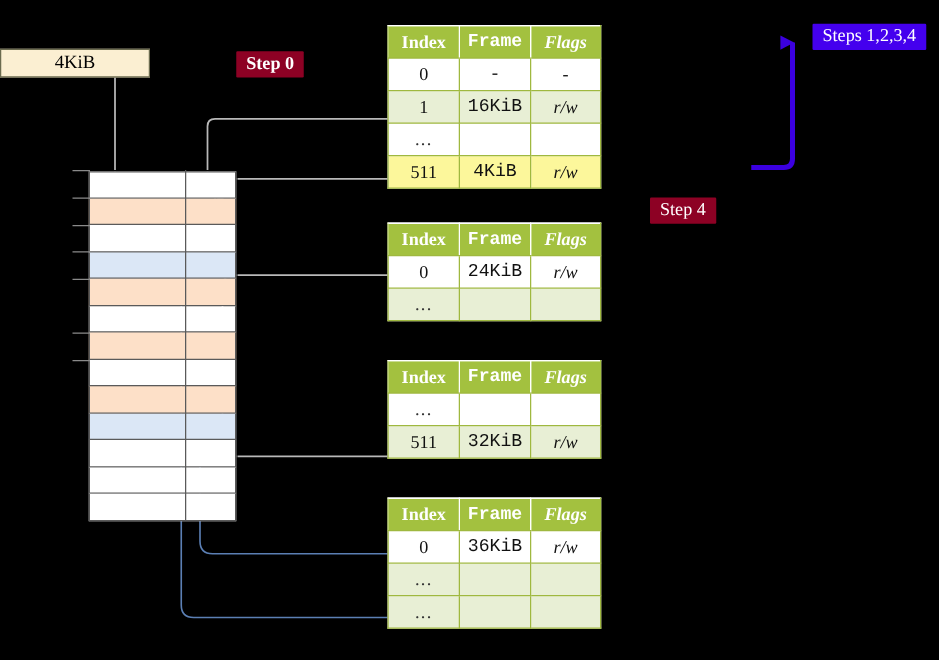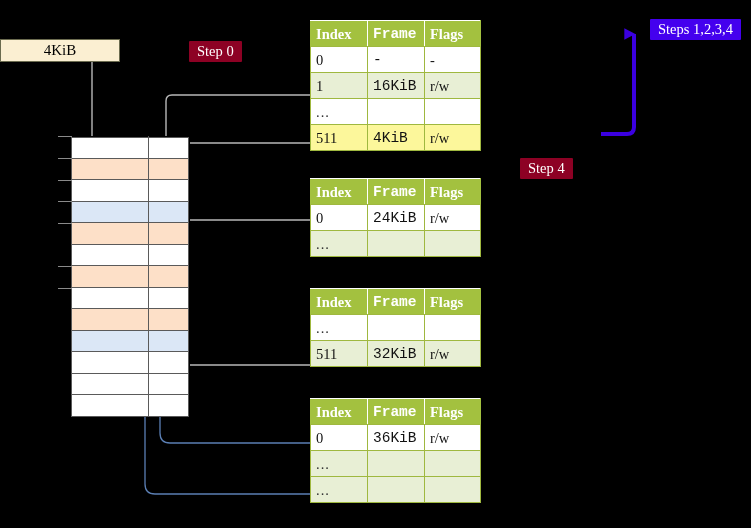--- a/index.html
+++ b/index.html
@@ -81,42 +81,42 @@
     border-collapse: collapse;
     background: #ffffff;
     table-layout: fixed;
   }
   .ptable th, .ptable td {
     box-sizing: border-box;
     border: 1px solid #9fb83f;
     font-size: 14.5px;
     line-height: 18px;
     padding: 3px 5px 3px 5px;
-    text-align: left;
+    text-align: center;
     height: 26px;
     overflow: hidden;
     white-space: nowrap;
   }
   .ptable th {
     background: #a3c13f;
     color: #ffffff;
     font-weight: bold;
     border-color: #ffffff;
     border-bottom-color: #9fb83f;
   }
   .ptable th:first-child { border-left-color: #a3c13f; }
   .ptable th:last-child  { border-right-color: #a3c13f; }
   .ptable td { color: #111111; }
   .ptable tr.odd  td { background: #ffffff; }
   .ptable tr.even td { background: #e8efd5; }
   .ptable td.hl { background: #fcf79b !important; }
   .ptable td.dots { color: #333333; letter-spacing: 1px; }
   .col-index { width: 57px; }
   .col-frame { width: 57px; font-family: Liberation Mono, monospace; }
-  .col-flags { width: 56px; }
+  .col-flags { width: 56px; font-style: italic; }
 </style>
 </head>
 <body>
 
 <div id="stage">
 
   <svg id="wires" viewBox="0 0 751 528" width="751" height="528">
     <defs>
       <marker id="ahGray" markerWidth="9" markerHeight="9" refX="4.5" refY="7.4" orient="auto" markerUnits="userSpaceOnUse">
         <path d="M0.6,0.6 L4.5,8.2 L8.4,0.6 Z" fill="#b8b8b8"></path>
@@ -143,21 +143,21 @@
 
     <path d="M310,494 L155,494 Q145,494 145,484 L145,216" fill="none" stroke="#5b7fb4" stroke-width="1.3" marker-end="url(#ahBlue)"></path>
 
     <path d="M601,134 L627,134 Q634,134 634,127 L634,34" fill="none" stroke="#3b00e0" stroke-width="4" stroke-linejoin="round" marker-end="url(#ahViolet)"></path>
   </svg>
 
   <div class="size-box" style="left:0px; top:39px; width:120px; height:23px;">
     <span>4KiB</span>
   </div>
 
-  <div class="badge crimson" style="left:189px; top:41px;">
+  <div class="badge crimson" style="left:189px; top:41px;font-weight:bold;">
     <span>Step 0</span>
   </div>
 
 
   <div class="badge violet" style="left:650px; top:19px;">
     <span>Steps 1,2,3,4</span>
   </div>
 
   <div class="badge crimson" style="left:520px; top:158px;">
     <span>Step 4</span>

